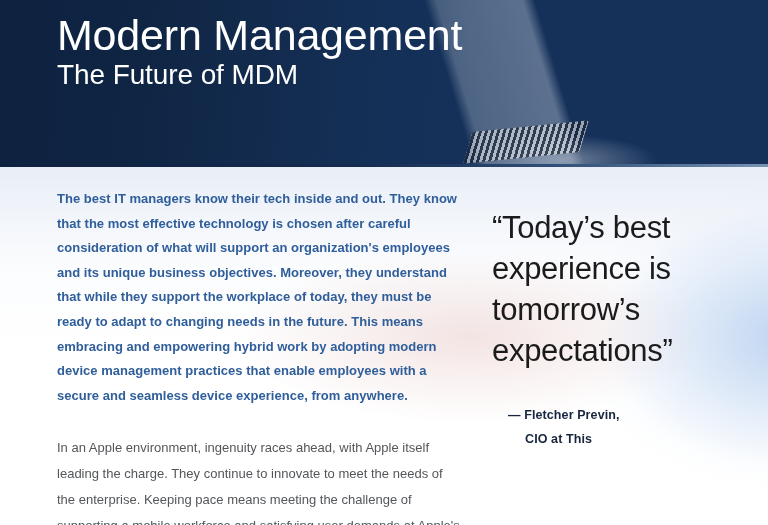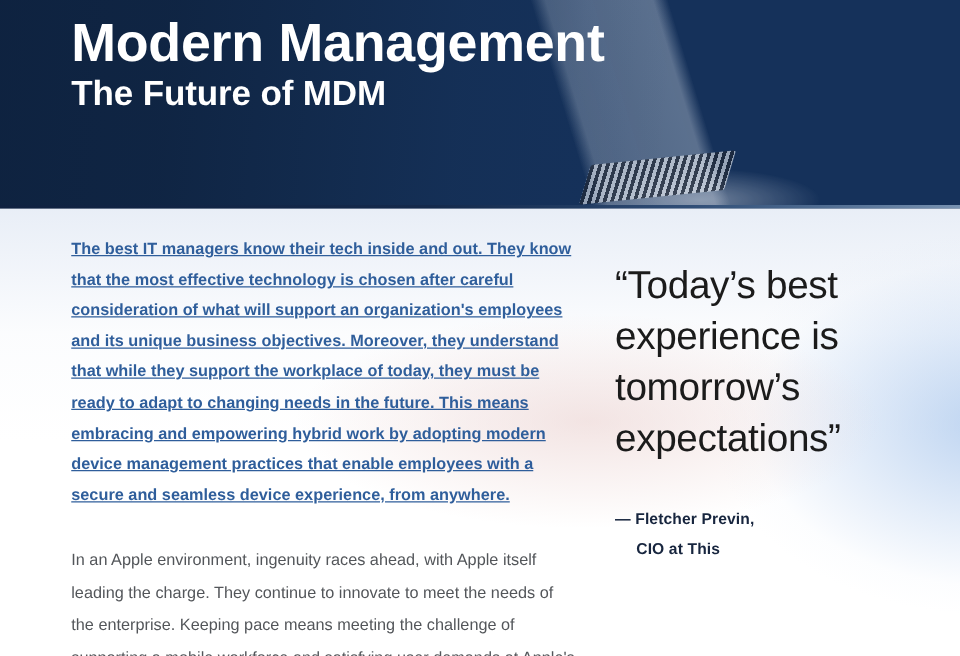--- a/index.html
+++ b/index.html
@@ -99,32 +99,32 @@
   }
   .hero-text {
     position: absolute;
     left: 57px;
     top: 12px;
     z-index: 4;
   }
   .hero-title {
     margin: 0;
     font-size: 43px;
-    font-weight: 700;
+    font-weight: 400;
     letter-spacing: -0.2px;
     line-height: 1.08;
     color: #ffffff;
     white-space: nowrap;
     text-align: center;
   }
   .hero-subtitle {
     margin: 0;
     margin-top: 1px;
     font-size: 28px;
-    font-weight: 700;
+    font-weight: 400;
     letter-spacing: -0.1px;
     line-height: 1.12;
     color: #ffffff;
     white-space: nowrap;
   }
 
   
   .body-wash {
     position: absolute;
     left: 0;
@@ -152,21 +152,20 @@
     top: 20px;
     width: 404px;
   }
   .lead {
     margin: 0;
     font-size: 13px;
     font-weight: bold;
     line-height: 24.6px;
     color: #2f5e9b;
     letter-spacing: 0.02px;
-    text-decoration: underline;
   }
   .body-para {
     margin: 0;
     margin-top: 27px;
     font-size: 13px;
     font-weight: normal;
     line-height: 26px;
     color: #53565a;
     letter-spacing: 0.01px;
   }
@@ -179,21 +178,21 @@
   }
   .pull-quote {
     margin: 0;
     font-size: 31px;
     font-weight: 300;
     line-height: 41px;
     color: #1b1b1b;
     letter-spacing: -0.3px;
   }
   .attribution {
-    margin: 0;
+    margin: 16px;
     margin-top: 32px;
     font-size: 12.5px;
     font-weight: bold;
     line-height: 24px;
     color: #17253e;
     letter-spacing: 0.1px;
   }
   .attribution .attr-line2 {
     display: block;
     padding-left: 17px;

